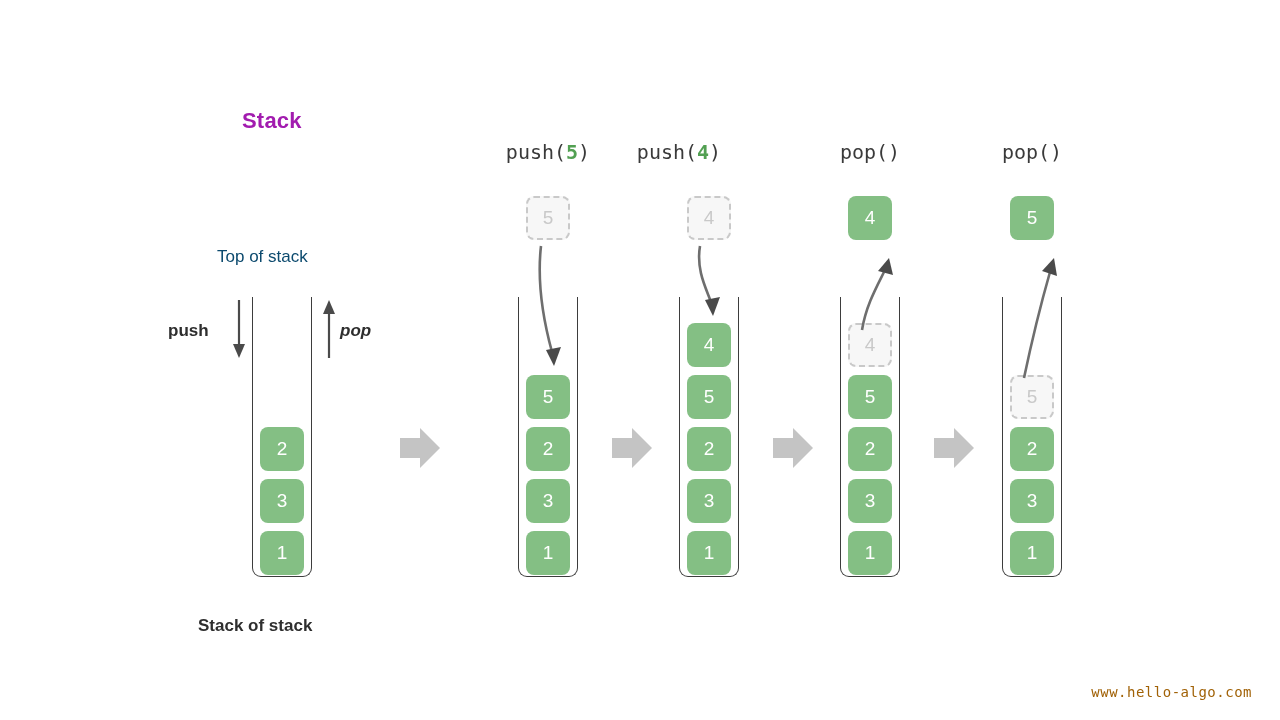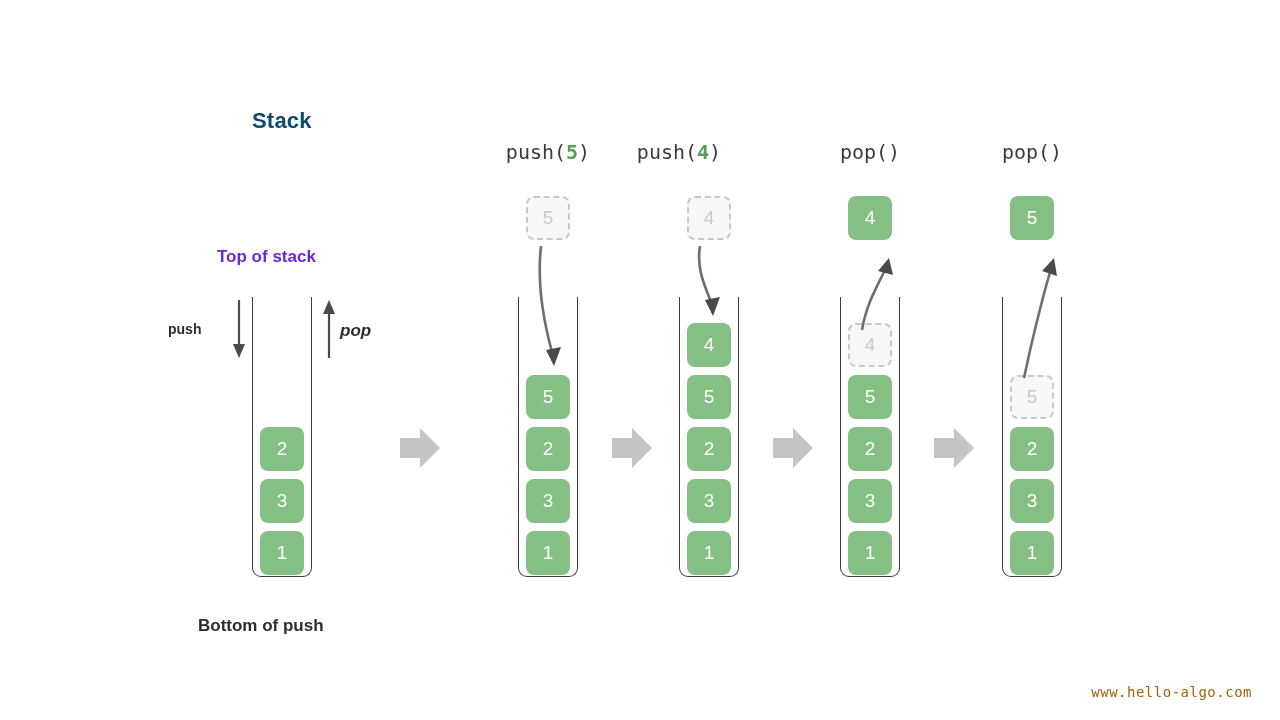--- a/index.html
+++ b/index.html
@@ -11,50 +11,50 @@
     width: 1280px;
     height: 720px;
     position: relative;
     overflow: hidden;
     font-family: "Liberation Sans", sans-serif;
   }
 
   
   .title {
     position: absolute;
-    left: 252px;
+    left: 242px;
     top: 108px;
     font-size: 22px;
     font-weight: bold;
-    color: #0c4a6e;
+    color: #a21caf;
     letter-spacing: 0.2px;
   }
   .top-label {
     position: absolute;
     left: 217px;
     top: 247px;
     font-size: 17px;
-    font-weight: bold;
-    color: #6d28d9;
+    font-weight: normal;
+    color: #0c4a6e;
     white-space: nowrap;
   }
   .bottom-label {
     position: absolute;
     left: 198px;
     top: 616px;
     font-size: 17px;
     font-weight: bold;
     color: #2e2e2e;
     white-space: nowrap;
   }
   .push-label {
     position: absolute;
     left: 168px;
     top: 321px;
-    font-size: 14px;
+    font-size: 17px;
     font-weight: bold;
     color: #2e2e2e;
   }
   .pop-label {
     position: absolute;
     left: 340px;
     top: 321px;
     font-size: 17px;
     font-weight: bold;
     color: #2e2e2e;
@@ -133,21 +133,21 @@
   .big-arrow { fill: #c4c4c4; }
   .curve { fill: none; stroke: #6e6e6e; stroke-width: 2.6px; }
   .thin-line { stroke: #4a4a4a; stroke-width: 2.2px; }
   .thin-head { fill: #4a4a4a; }
 </style>
 </head>
 <body>
 
 <div class="title">Stack</div>
 <div class="top-label">Top of stack</div>
-<div class="bottom-label">Bottom of push</div>
+<div class="bottom-label">Stack of stack</div>
 <div class="push-label">push</div>
 <div class="pop-label">pop</div>
 <div class="watermark">www.hello-algo.com</div>
 
 <div id="diagram">
     <div class="stack-walls" style="left: 252px; top: 297px; height: 280px;"></div>
     <div class="box solid" style="left: 260px; top: 427px;">2</div>
     <div class="box solid" style="left: 260px; top: 479px;">3</div>
     <div class="box solid" style="left: 260px; top: 531px;">1</div>
     <div class="op-header" style="left: 448px;"><span>push(</span><span class="arg">5</span><span>)</span></div>

